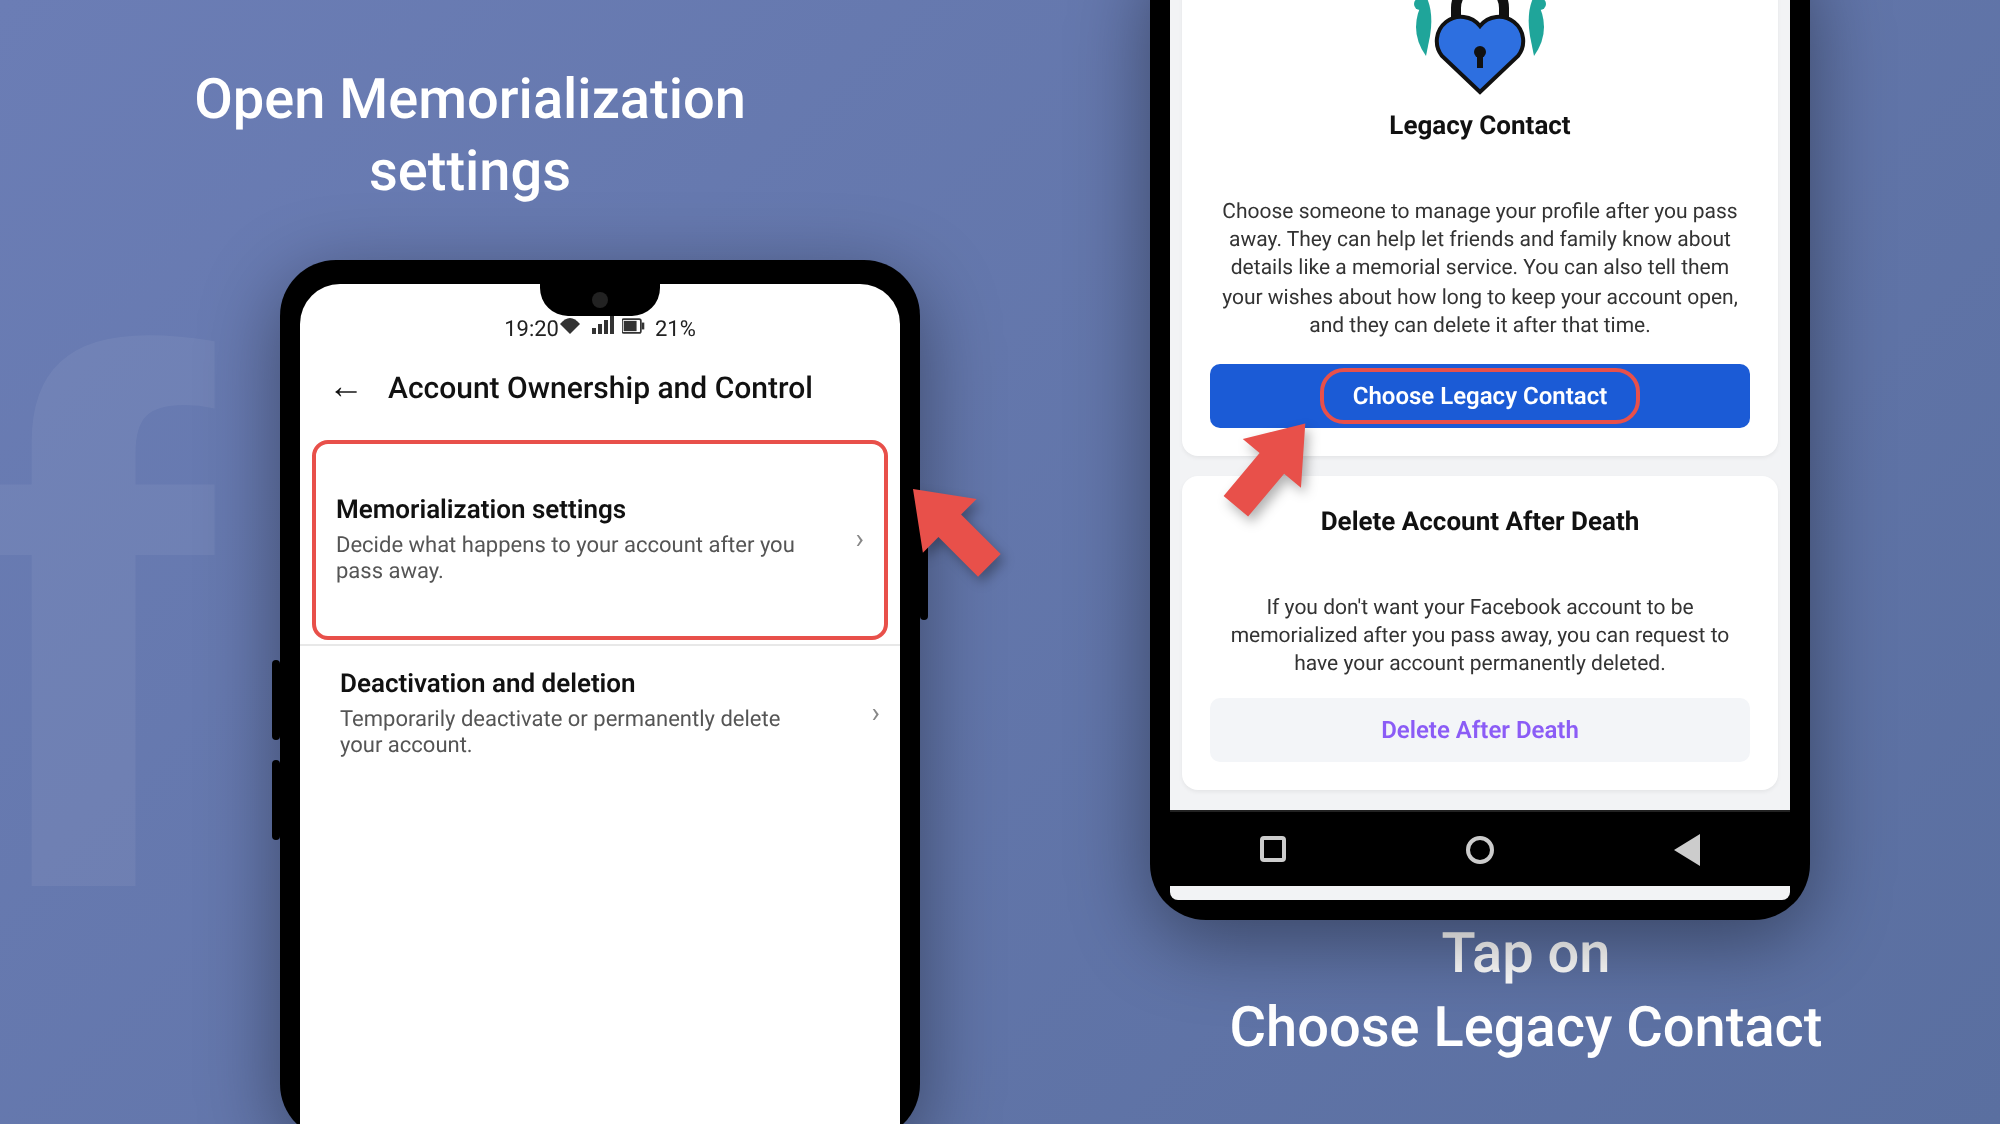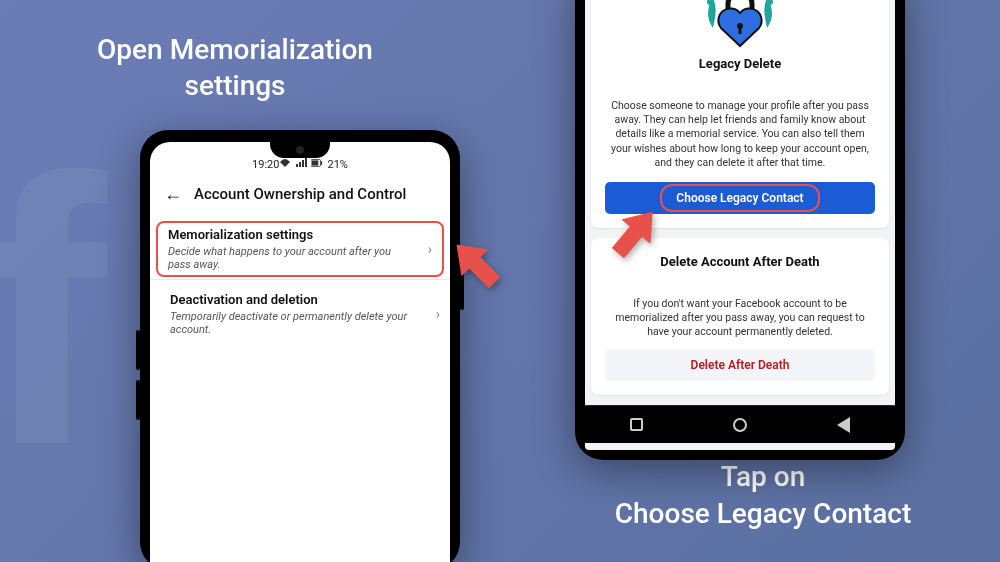--- a/index.html
+++ b/index.html
@@ -113,24 +113,24 @@
   
   .setting {
     padding: 12px 20px;
     border-top: 1px solid #e8e8e8;
     position: relative;
   }
   .setting.highlight {
     border: 2px solid #e8504a;
     border-radius: 8px;
     margin: 2px 6px;
-    padding: 4px 10px;
+    padding: 26px 10px;
   }
   .setting-title { font-size: 13px; font-weight: 600; color: #111; margin-bottom: 3px; }
-  .setting-desc { font-size: 11px; color: #555; padding-right: 18px; font-style: italic; }
+  .setting-desc { font-size: 11px; color: #555; padding-right: 18px; }
   .chev {
     position: absolute;
     right: 10px;
     top: 50%;
     transform: translateY(-50%);
     color: #888;
     font-size: 14px;
   }
   
   .card {
@@ -156,21 +156,21 @@
   }
   .btn-primary .outline {
     position: absolute;
     border: 2px solid #e8504a;
     border-radius: 12px;
     left: 50%; top: 50%;
     transform: translate(-50%,-50%);
     width: 160px; height: 28px;
   }
   .btn-secondary {
-    color: #b91c1c;
+    color: #8b5cf6;
     font-size: 12px;
     font-weight: 600;
     padding: 9px 0;
     margin-top: 10px;
     background: #f3f5f8;
     border-radius: 5px;
   }
   
   .navbar {
     height: 38px;
@@ -264,21 +264,21 @@
           <circle cx="75" cy="18" r="3" fill="#1fa59a"></circle>
 
           <path d="M33 30 v-10 a12 12 0 0 1 24 0 v10" fill="none" stroke="#111" stroke-width="5"></path>
 
           <path d="M45 62 L26 44 a12 12 0 0 1 19 -15 a12 12 0 0 1 19 15 Z" fill="#2d6fe0" stroke="#111" stroke-width="2"></path>
 
           <circle cx="45" cy="42" r="3" fill="#111"></circle>
           <rect x="43.5" y="42" width="3" height="8" fill="#111"></rect>
         </svg>
       </div>
-      <h3>Legacy Delete</h3>
+      <h3>Legacy Contact</h3>
       <p>Choose someone to manage your profile after you pass away. They can help let friends and family know about details like a memorial service. You can also tell them your wishes about how long to keep your account open, and they can delete it after that time.</p>
       <div class="btn-primary">
         <span>Choose Legacy Contact</span>
         <span class="outline"></span>
       </div>
     </div>
 
     <div class="card">
       <h3>Delete Account After Death</h3>
       <p>If you don't want your Facebook account to be memorialized after you pass away, you can request to have your account permanently deleted.</p>

